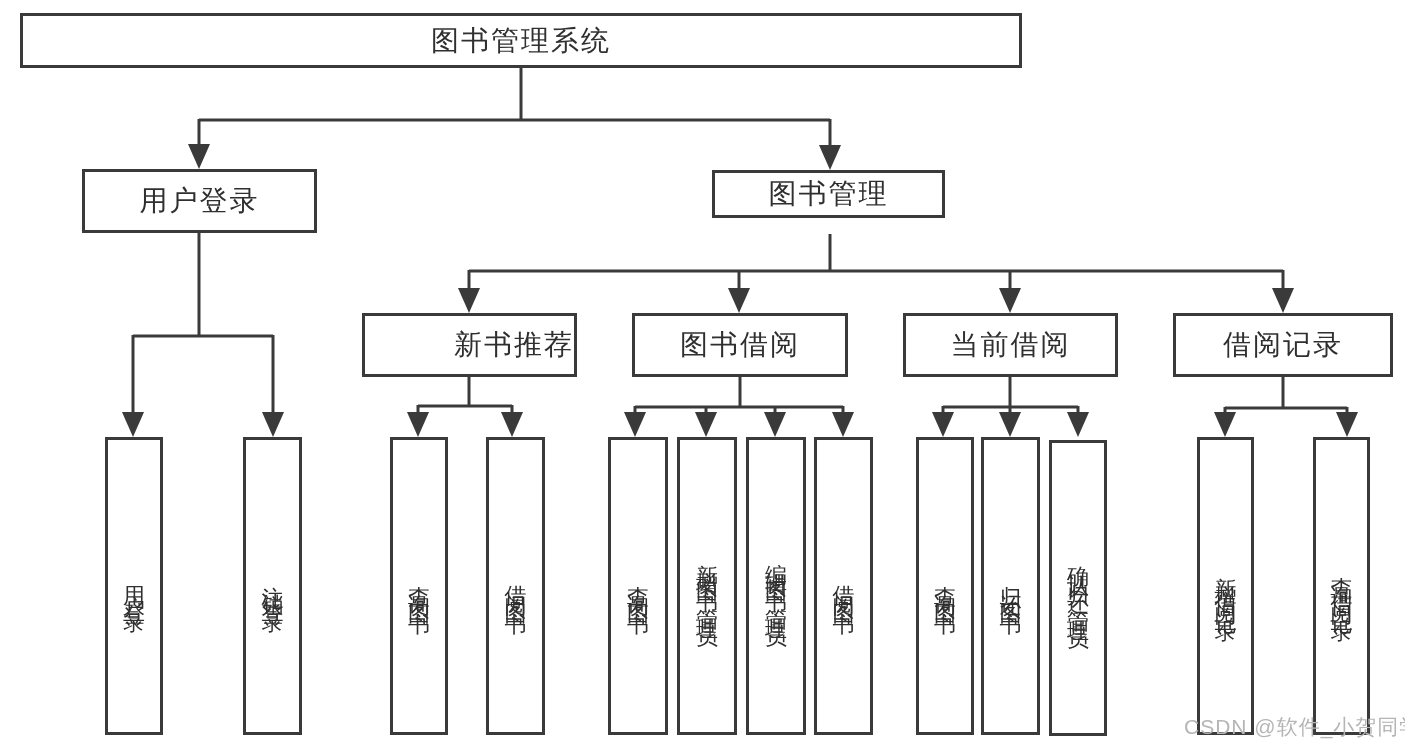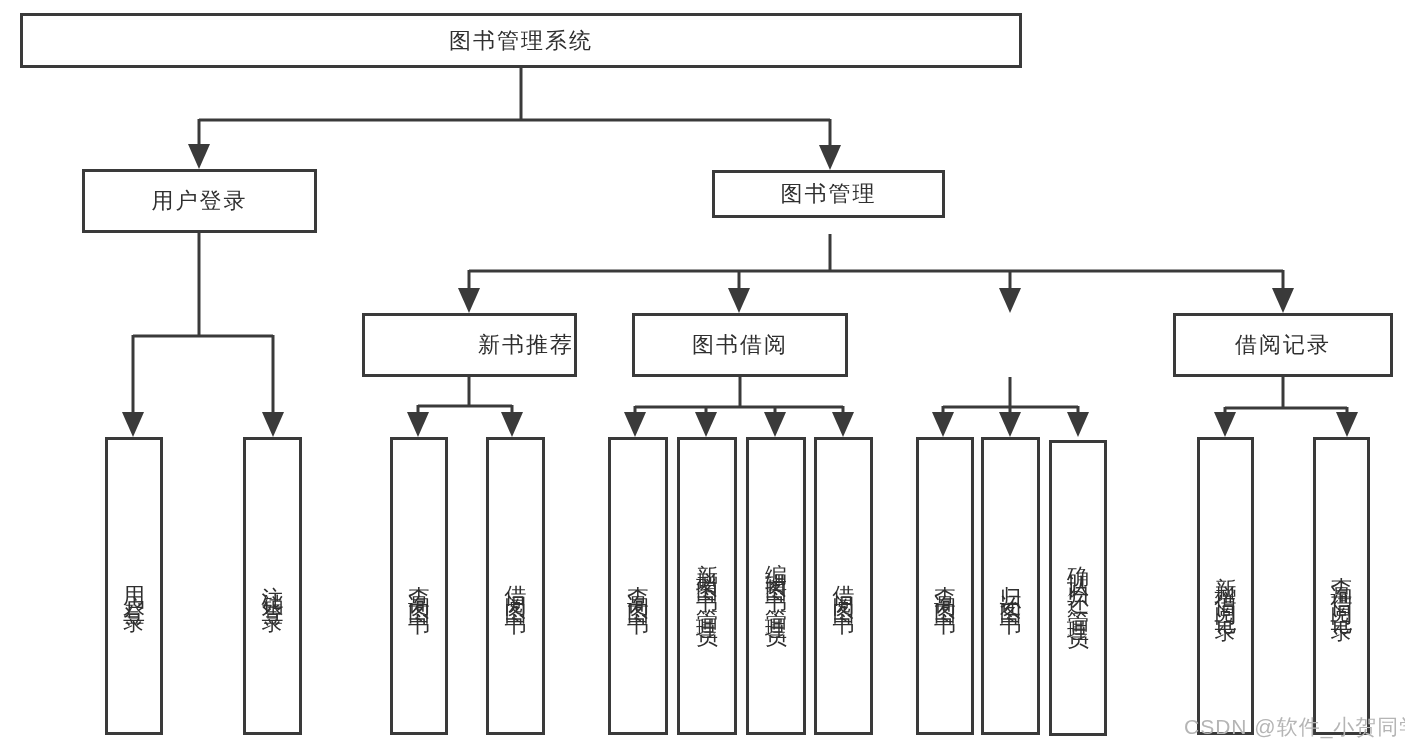--- a/index.html
+++ b/index.html
@@ -23,21 +23,21 @@
   }
   .node {
     position: absolute;
     box-sizing: border-box;
     border: 3px solid #3a3a3a;
     background: #ffffff;
     display: flex;
     align-items: center;
     justify-content: center;
     color: #2f2f2f;
-    font-size: 22px;
+    font-size: 28px;
     letter-spacing: 2px;
     z-index: 2;
   }
   .leaf {
     font-size: 22px;
     letter-spacing: 0;
     overflow: hidden;
   }
   .leaf .vtext {
     writing-mode: vertical-rl;
@@ -138,20 +138,23 @@
   <div class="node" style="left:712px; top:170px; width:233px; height:48px;">
     <span>图书管理</span>
   </div>
 
   <div class="node" style="left:362px; top:313px; width:215px; height:64px;justify-content:flex-end;">
     <span>新书推荐</span>
   </div>
   <div class="node" style="left:632px; top:313px; width:216px; height:64px;align-items:center;">
     <span>图书借阅</span>
   </div>
+  <div class="node" style="left:903px; top:313px; width:215px; height:64px;">
+    <span>当前借阅</span>
+  </div>
   <div class="node" style="left:1173px; top:313px; width:220px; height:64px;">
     <span>借阅记录</span>
   </div>
 
   <div class="node leaf" style="left:105px; top:437px; width:58px; height:298px;">
     <span class="vtext">用户登录</span>
   </div>
   <div class="node leaf" style="left:243px; top:437px; width:59px; height:298px;">
     <span class="vtext">注销登录</span>
   </div>

